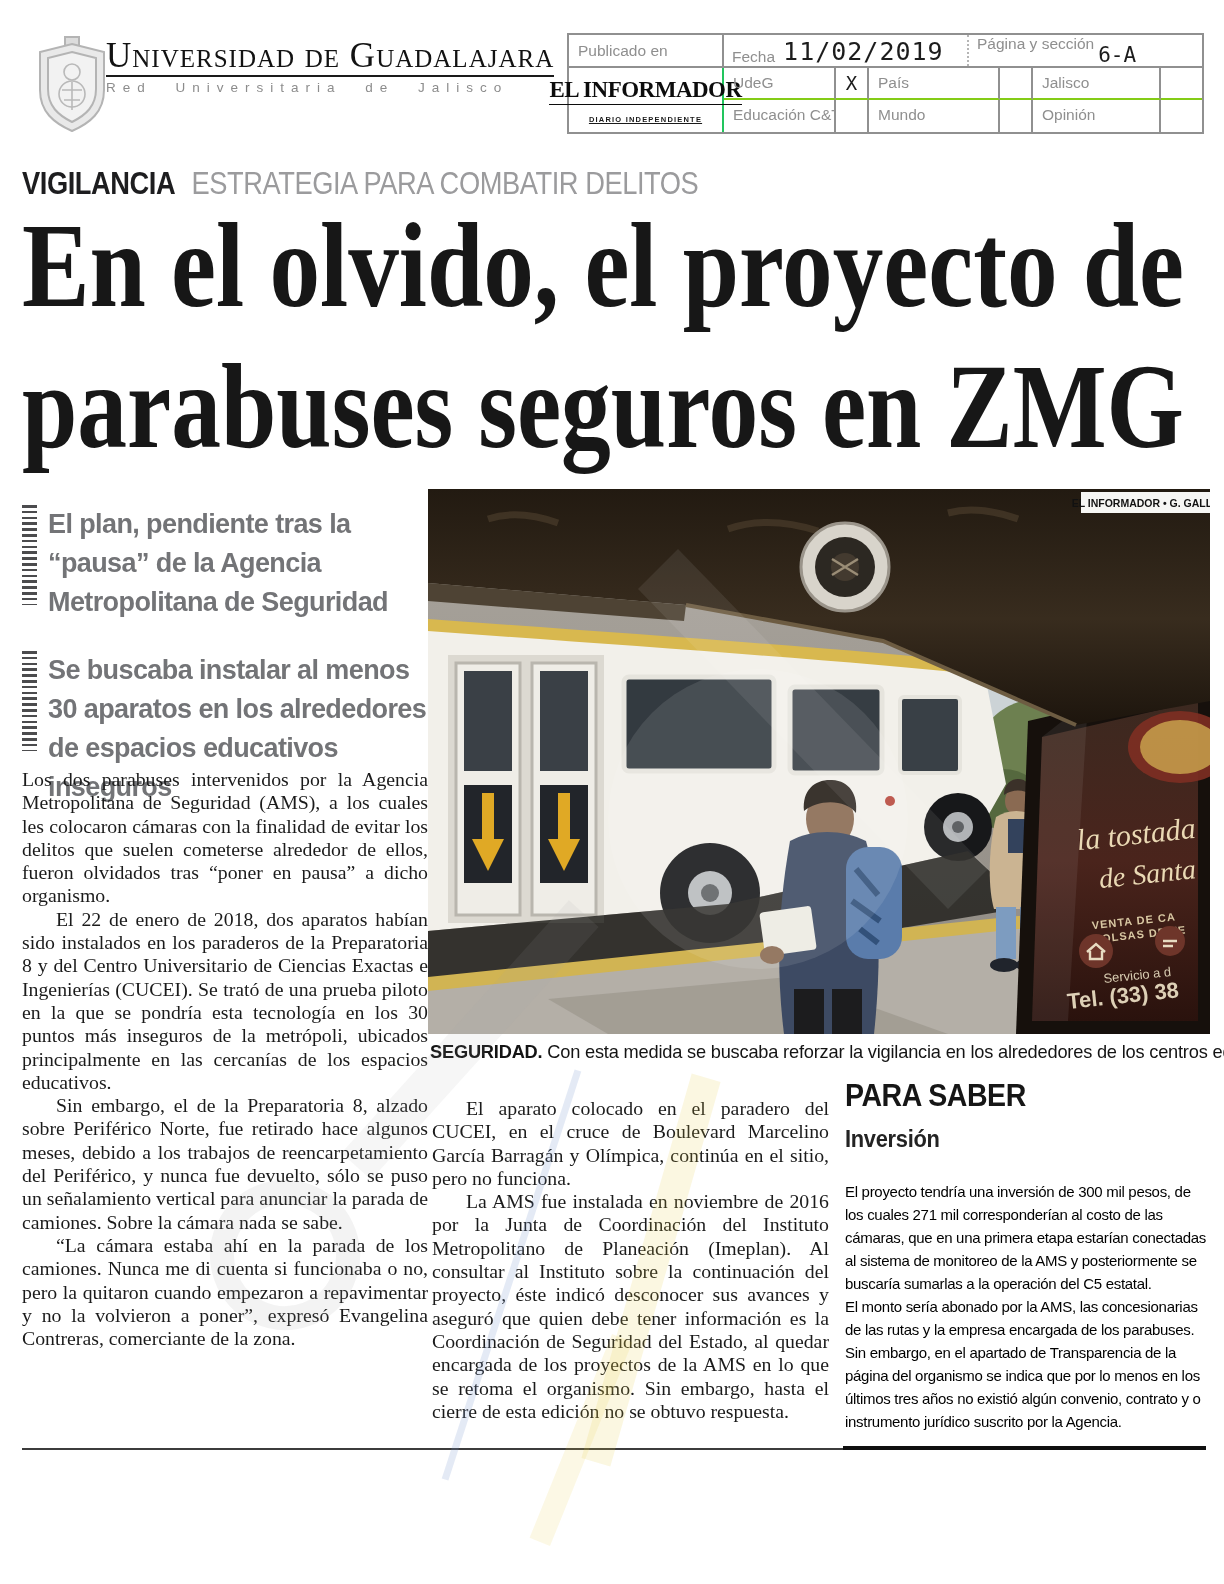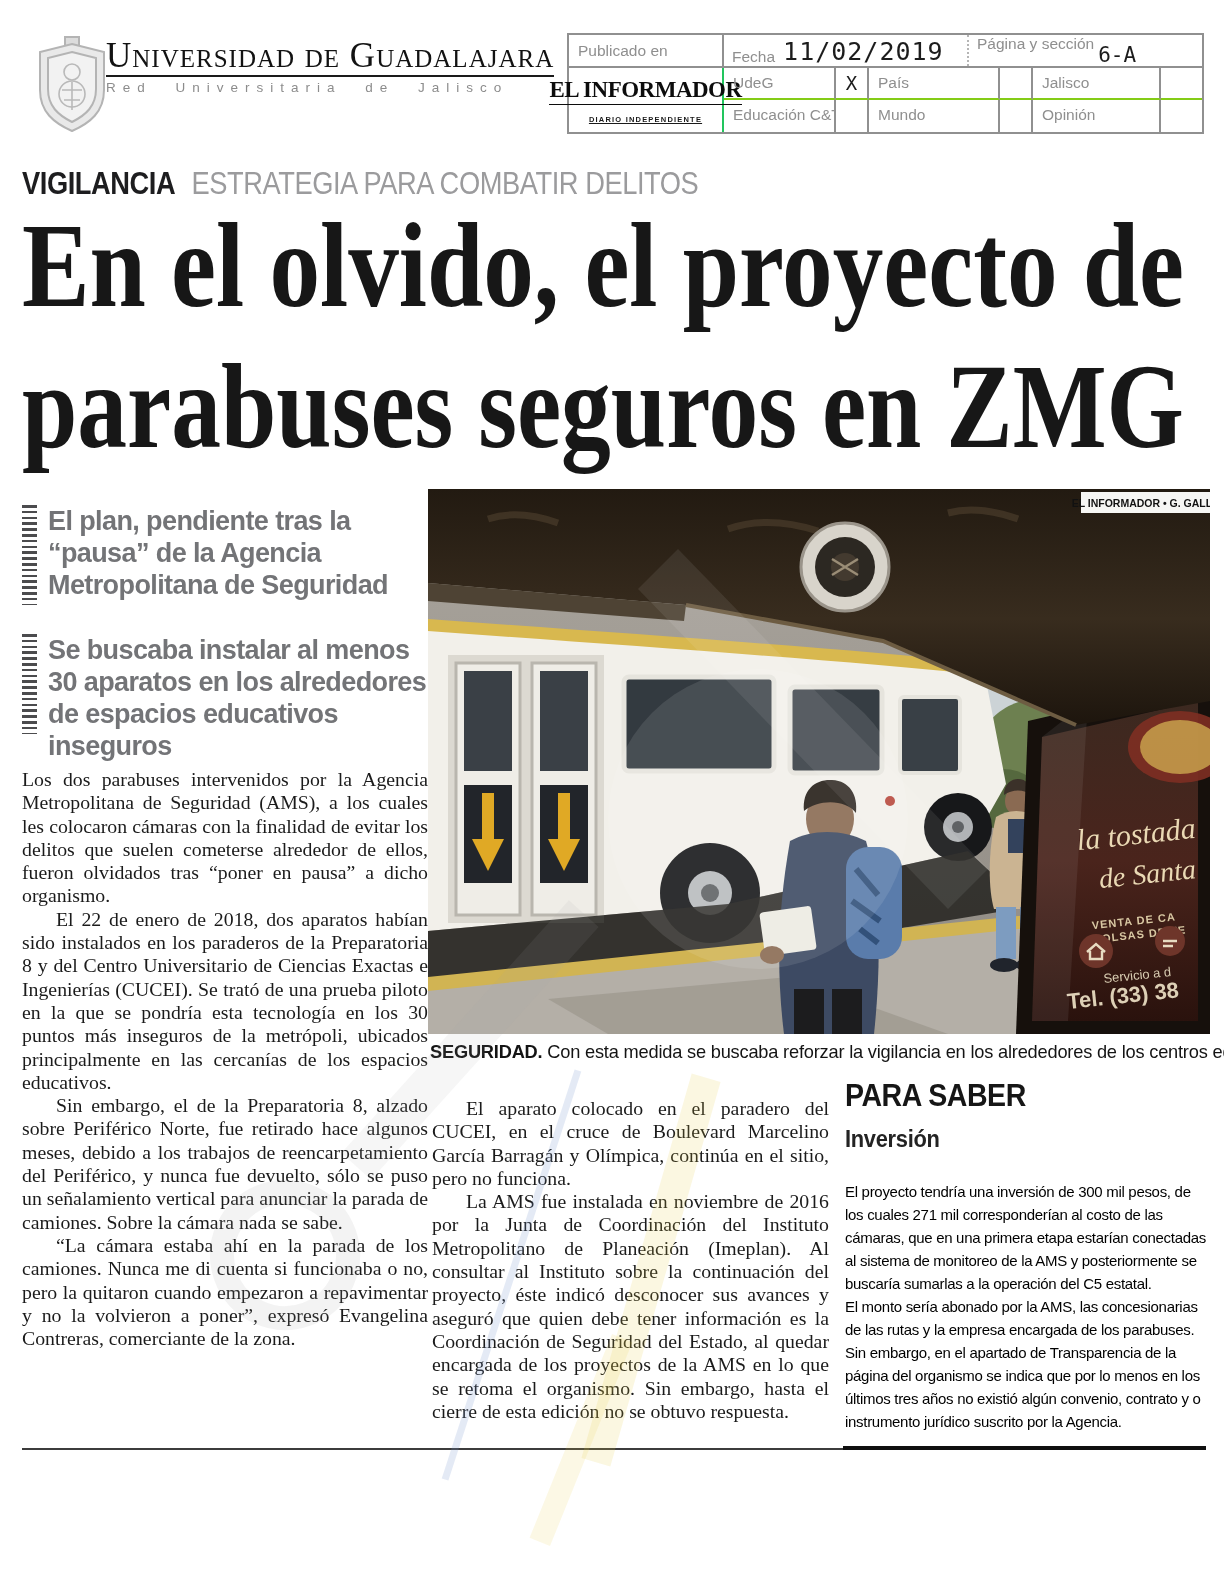--- a/index.html
+++ b/index.html
@@ -39,21 +39,21 @@
   .kicker { position:absolute; left:22px; top:166px; white-space:nowrap; transform:scaleX(.88); transform-origin:left top; }
   .kicker-main { font-weight:bold; font-size:31px; letter-spacing:-0.5px; color:#1d1d1f; }
   .kicker-sub { font-size:31px; letter-spacing:-0.5px; color:#9b9b9d; margin-left:14px; }
   .headline-svg { position:absolute; left:20px; top:204px; }
 
   
   .deck { position:absolute; left:22px; top:505px; width:408px; }
   .deck-item { display:flex; gap:11px; }
   .deck-item + .deck-item { margin-top:29px; }
   .deck-bar { flex:0 0 15px; height:100px; background:repeating-linear-gradient(to bottom,#4c4c4e 0 2.6px,#ffffff 2.6px 5.8px); }
-  .deck-text { font-weight:bold; font-size:27px; line-height:32px; letter-spacing:-0.6px; color:#737477; }
+  .deck-text { font-weight:bold; font-size:27px; line-height:39px; letter-spacing:-0.6px; color:#737477; }
 
   
   .bodycol { position:absolute; font-family:"Liberation Serif",serif; font-size:19.8px; line-height:23.3px; text-align:justify; color:#1b1b1b;margin-top:16px; }
   .bodycol p { margin:0; }
   .bodycol p.ind { text-indent:34px; }
   .col-left { left:22px; top:752px; width:406px; }
   .col-mid  { left:432px; top:1081px; width:397px; }
 
   
   .photo { position:absolute; left:428px; top:489px; width:782px; height:545px; }

